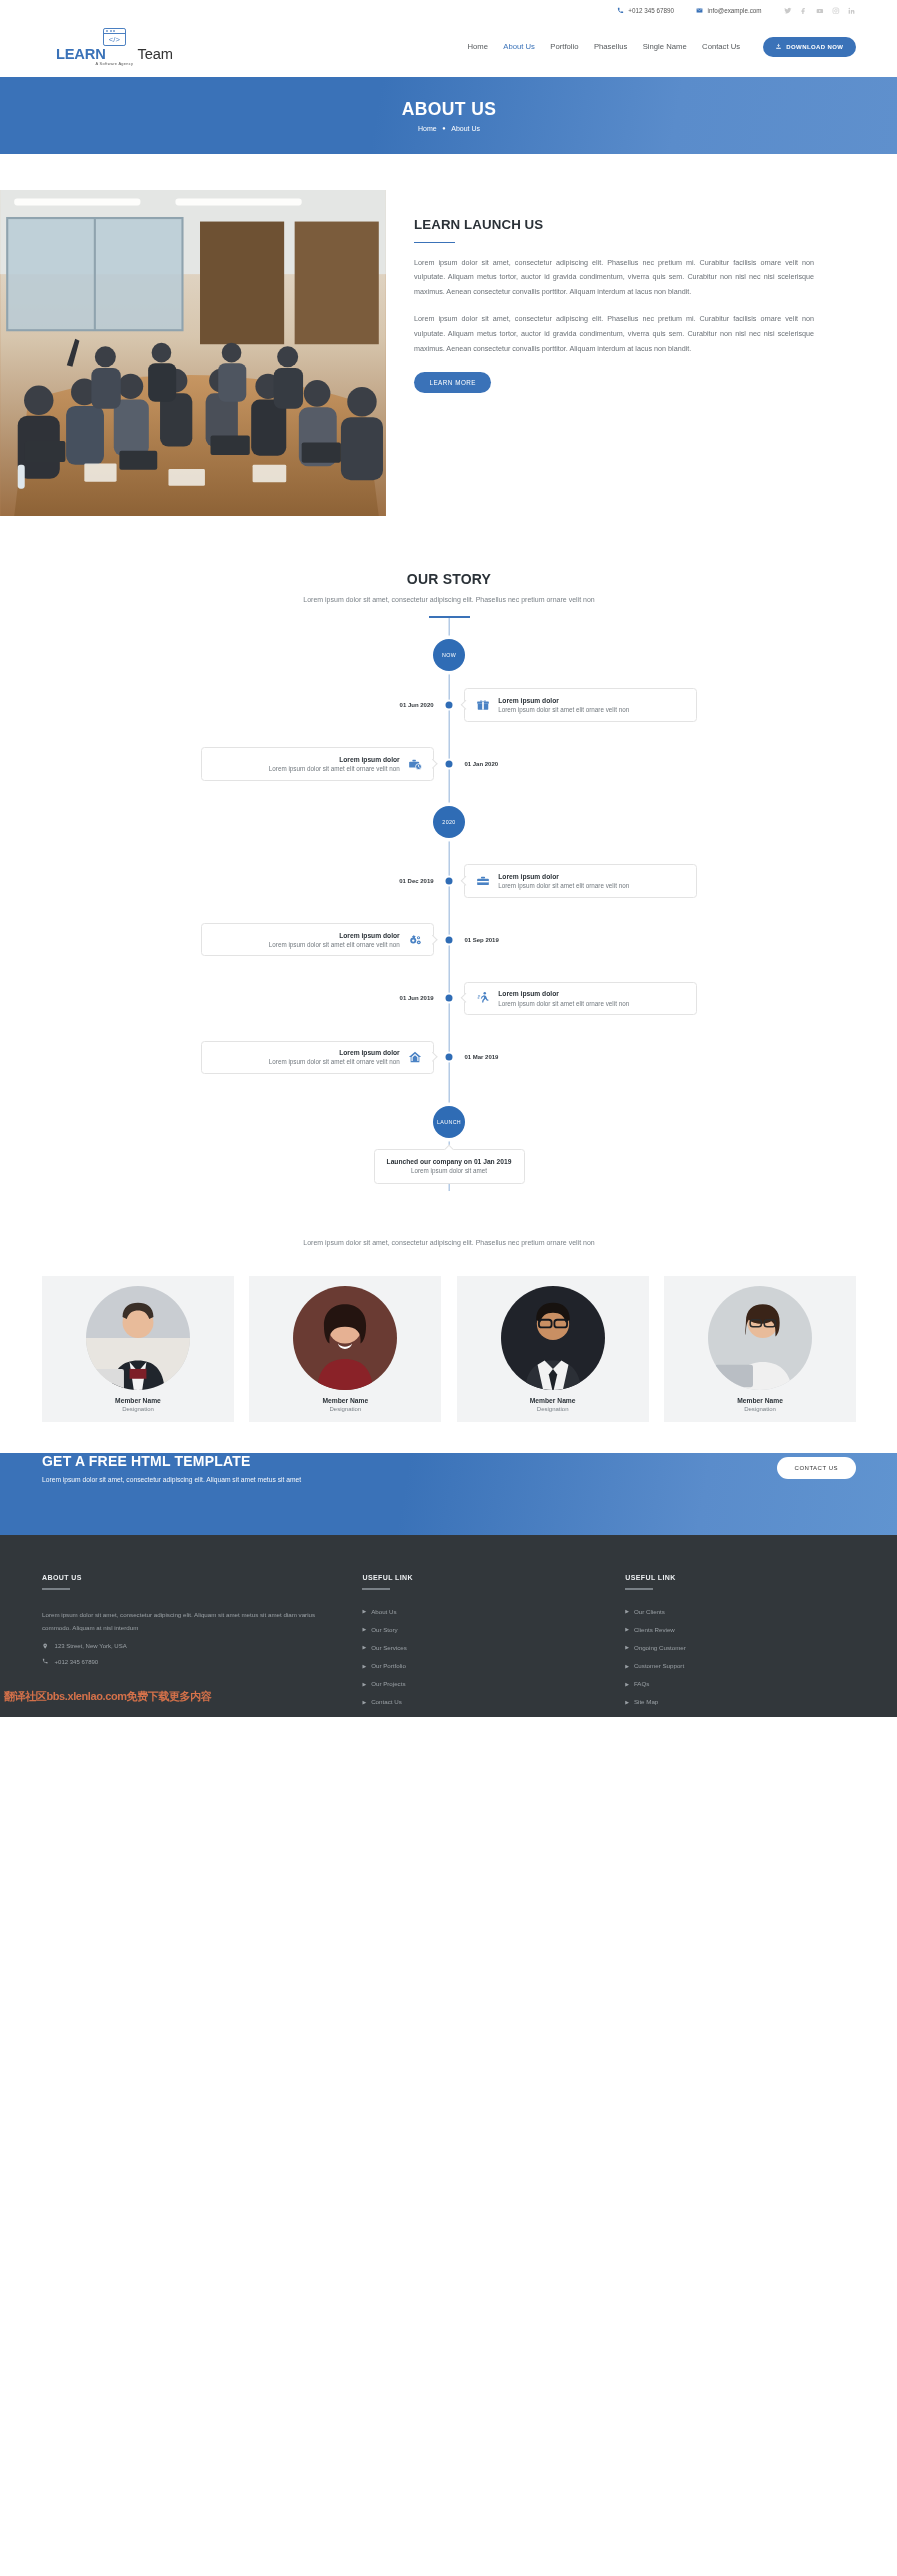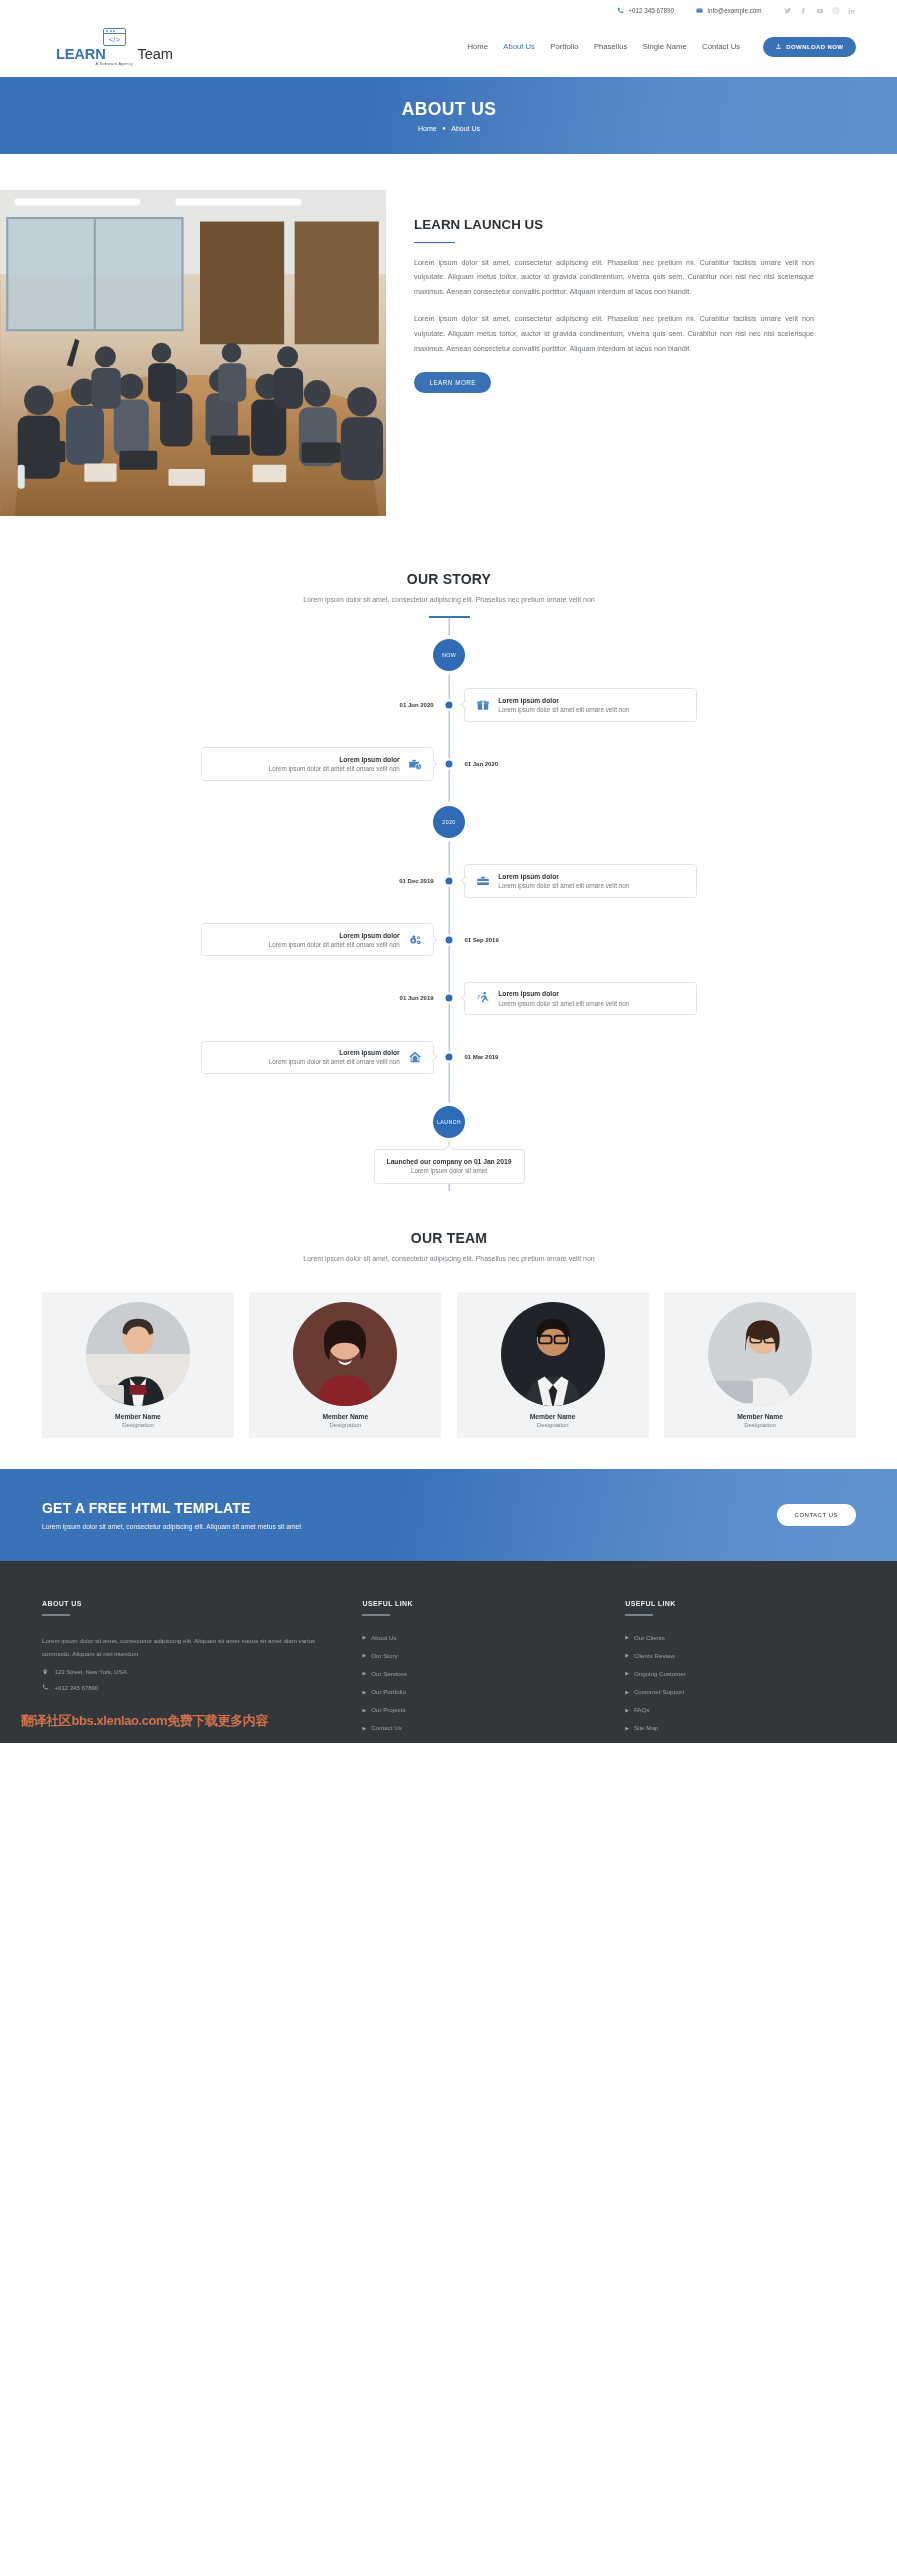--- a/index.html
+++ b/index.html
@@ -107,42 +107,42 @@
   .launch-card p { font-size:6.3px; color:#72797f; }
 
   
   .team-grid { display:flex; gap:15.4px; padding:27px 0 31px; }
   .team-card { flex:1; background:#f2f3f4; padding-bottom:9.8px; text-align:center; }
   .avatar { width:104px; height:104px; border-radius:50%; margin:9.8px auto 7px; overflow:hidden; position:relative; }
   .team-card h5 { font-size:6.7px; color:#2b3238; font-weight:bold; }
   .team-card span { font-size:6px; color:#7b8288; display:block; margin-top:2.1px; }
 
   
-  .cta { height:92px; background:linear-gradient(100deg,#3a72b8 0%,#3a72b8 45%,#5a8ccb 78%,#6094d0 100%);
-         display:flex; align-items:center; color:#fff; }
+  .cta { height:82px; background:linear-gradient(100deg,#3a72b8 0%,#3a72b8 45%,#5a8ccb 78%,#6094d0 100%);
+         display:flex; align-items:flex-start; color:#fff; }
   .cta .wrap { display:flex; align-items:center; justify-content:space-between; }
   .cta h2 { font-size:14px; font-weight:bold; letter-spacing:0.2px; }
   .cta p { font-size:6.7px; margin-top:7px; opacity:0.95; }
   .btn-white { background:#fff; color:#333; border:none; border-radius:14px; padding:7.7px 18px;
                font-size:6px; letter-spacing:0.5px; cursor:pointer; }
 
   
   .footer { background:#32373b; color:#aeb3b7; padding:39px 0 0; }
   .footer .cols { display:flex; gap:32px; }
   .fcol { flex:1; }
   .fcol.wide { flex:1.25; }
   .fcol h4 { font-size:7px; color:#eceff1; font-weight:bold; letter-spacing:0.4px; }
   .fdiv { width:28px; height:1.4px; background:#7a8187; margin:7px 0 18px; }
   .fcol p { font-size:6.2px; line-height:13.3px; color:#9aa0a5; }
   .finfo { display:flex; align-items:center; gap:6.3px; font-size:6px; color:#9aa0a5; margin-top:9px; }
   .finfo svg { width:6.3px; height:6.3px; fill:#9aa0a5; flex:0 0 6.3px; }
   .flinks a { display:flex; align-items:center; gap:4.9px; font-size:6.2px; color:#9aa0a5;
               text-decoration:none; margin-bottom:11.2px; }
   .flinks a .cv { font-size:4.9px; color:#9aa0a5; }
-  .watermark { position:absolute; left:21px; bottom:12.6px; font-size:13px; font-weight:bold;
+  .watermark { position:absolute; left:4px; bottom:12.6px; font-size:11px; font-weight:bold;
     color:#d4714a; letter-spacing:-0.4px; white-space:nowrap; }
   .footer-outer { position:relative; }
 </style>
 </head>
 <body>
 
 <div class="wrap">
   <div class="topbar">
     <div class="contact">
       <svg viewBox="0 0 24 24">
@@ -453,21 +453,20 @@
 
     <div class="badge" style="margin-top:24px">LAUNCH</div>
 
     <div class="launch-card">
       <h4>Launched our company on 01 Jan 2019</h4>
       <p>Lorem ipsum dolor sit amet</p>
     </div>
   </div>
 
   <div class="sec-head" style="padding-top:39px">
-    <h2>OUR TEAM</h2>
     <p>Lorem ipsum dolor sit amet, consectetur adipiscing elit. Phasellus nec pretium ornare velit non</p>
   </div>
 
   <div class="team-grid">
     <div class="team-card">
       <div class="avatar">
         <svg viewBox="0 0 148 148" width="104" height="104">
             <rect width="148" height="148" fill="#c9cdd2"></rect>
             <rect y="74" width="148" height="74" fill="#e8e5e0"></rect>
             <circle cx="74" cy="52" r="22" fill="#e8bb9a"></circle>

